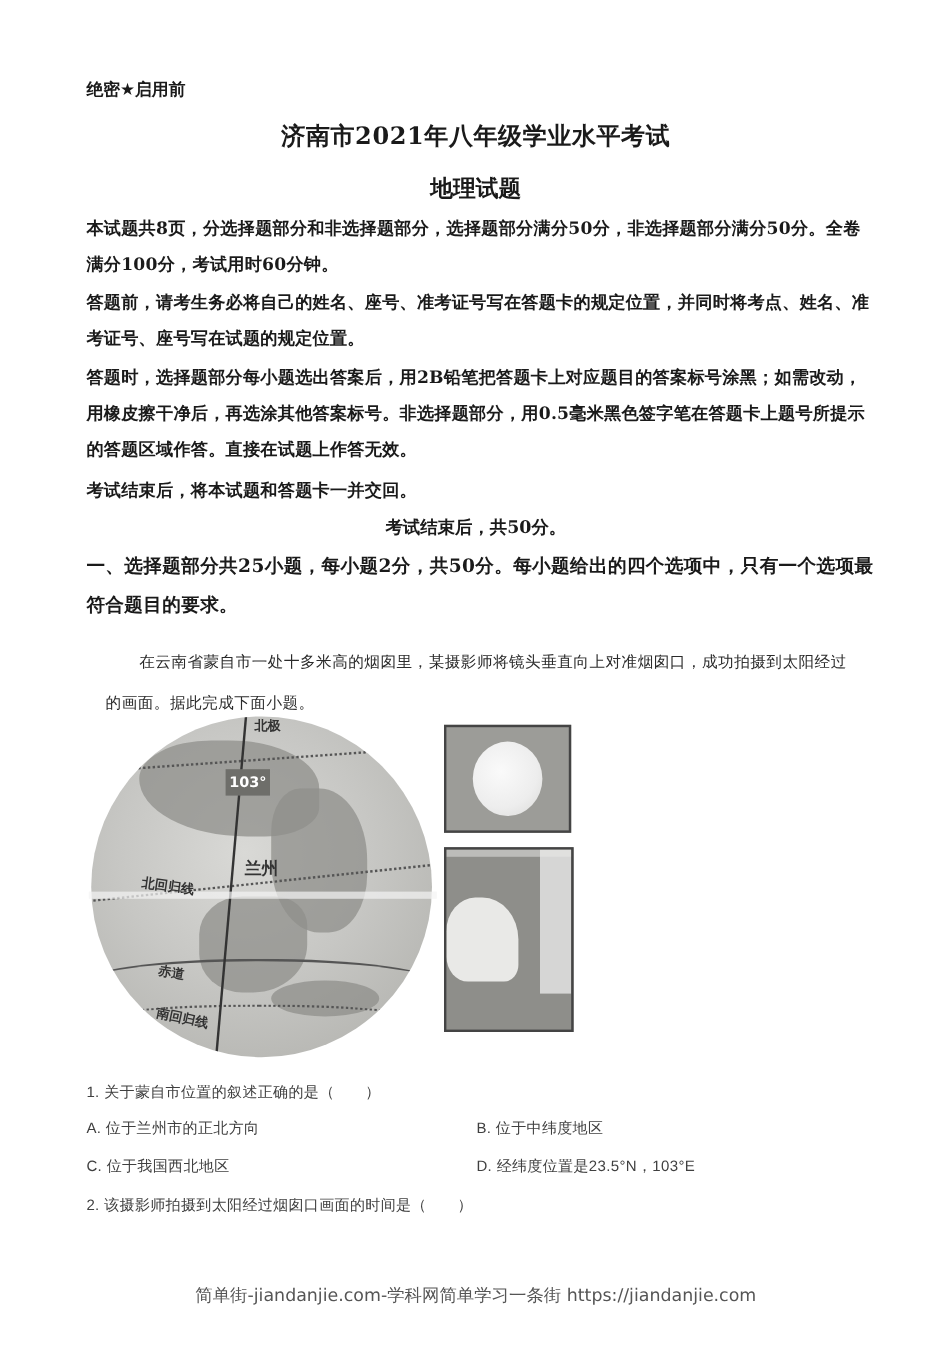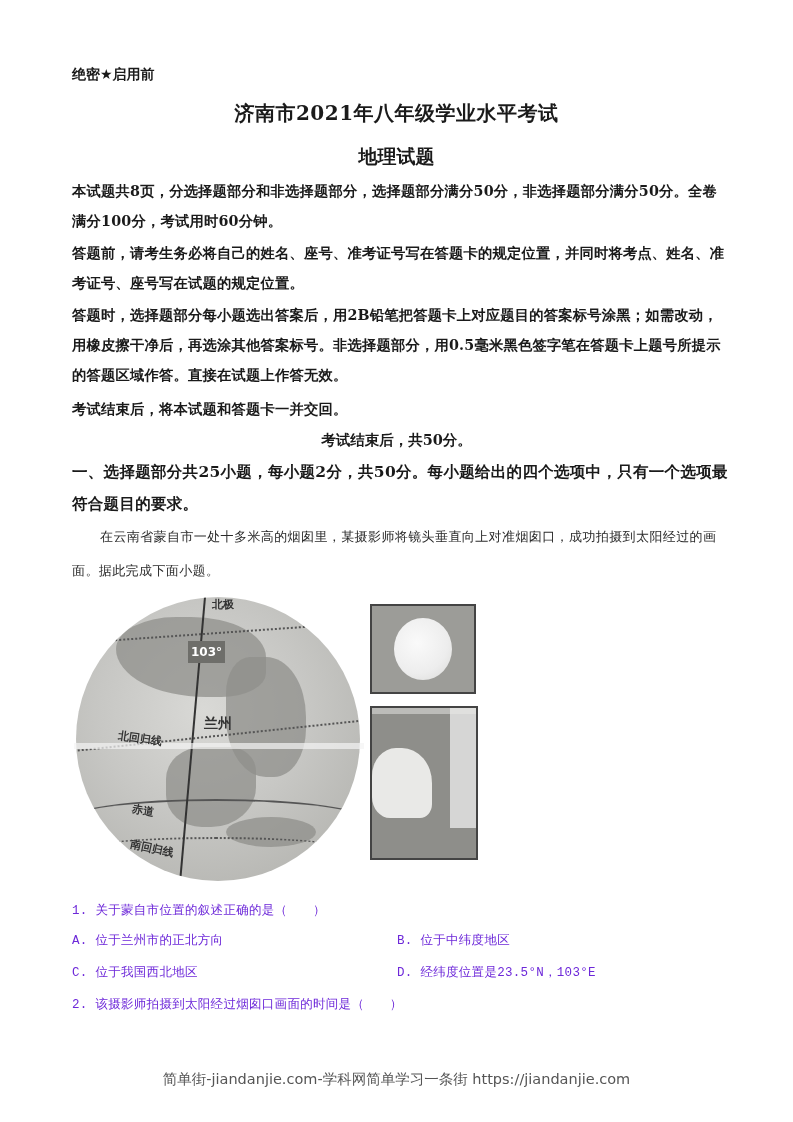--- a/index.html
+++ b/index.html
@@ -15,42 +15,42 @@
   .i1 { top: 176px; }
   .i2 { top: 238px; }
   .i3 { top: 300px; }
   .i4 { top: 394px; }
 
   .section-head { position: absolute; left: 0; width: 793px; top: 426px; text-align: center; font-size: 14.5px; font-weight: bold; font-family: "DejaVu Serif", serif; line-height: 28px; }
   .part-head { position: absolute; left: 72px; width: 660px; top: 456px; font-size: 15.5px; font-weight: bold; font-family: "DejaVu Serif", serif; line-height: 32px; letter-spacing: 0.3px; }
   .part-head p { margin: 0; }
 
   .stem { position: absolute; left: 72px; width: 660px; top: 520px; font-size: 13px; font-family: "DejaVu Serif", serif; line-height: 34px; letter-spacing: 0.4px; color: #2a2a2a; }
-  .stem p { margin: 0; }
+  .stem p { margin: 16px; }
   .indent { text-indent: 28px; }
 
   .globe-wrap { position: absolute; left: 74px; top: 597px; width: 290px; height: 285px; }
   .globe { position: absolute; left: 2px; top: 0; width: 284px; height: 284px; border-radius: 50%;
     background: radial-gradient(circle at 45% 40%, #d9d9d6 0%, #c7c7c4 45%, #b7b7b3 80%, #a9a9a5 100%);
     overflow: hidden; }
   .land { position: absolute; background: #8f8f8b; opacity: 0.75; }
   .band { position: absolute; left: 0; width: 290px; height: 6px; top: 146px; background: #f3f3f3; opacity: 0.7; }
   .lat { position: absolute; border-top: 2px dotted #555; }
   .equator { position: absolute; border-top: 2px solid #555; }
   .meridian { position: absolute; left: 128px; top: 0; width: 2px; height: 290px; background: #333; transform: rotate(5deg); transform-origin: top; }
   .glabel { position: absolute; font-family: "DejaVu Sans", sans-serif; font-size: 11px; color: #333; font-weight: bold; }
   .glabel.deg { background: #6e6e6a; color: #fff; padding: 4px 3px; font-size: 12px; }
 
   .photo { position: absolute; border: 2px solid #444; background: #9c9c98; overflow: hidden; }
   .photo-top { left: 370px; top: 604px; width: 102px; height: 86px; }
   .sun { position: absolute; left: 22px; top: 12px; width: 58px; height: 62px; border-radius: 50%; background: radial-gradient(circle at 40% 40%, #fafafa 0%, #ededed 60%, #d8d8d6 100%); }
   .photo-bottom { left: 370px; top: 706px; width: 104px; height: 150px; background: #8e8e8a; }
   .blob { position: absolute; background: #e9e9e7; }
 
-  .q { position: absolute; font-family: Liberation Mono, monospace; font-size: 12.5px; color: #6d28d9; letter-spacing: 0.3px; }
+  .q { position: absolute; font-family: Liberation Sans, sans-serif; font-size: 12.5px; color: #404040; letter-spacing: 0.3px; }
   .q1 { left: 72px; top: 902px; }
   .optA { left: 72px; top: 932px; }
   .optB { left: 397px; top: 932px; }
   .optC { left: 72px; top: 964px; }
   .optD { left: 397px; top: 964px; }
   .q2 { left: 72px; top: 996px; }
 
   .footer { position: absolute; left: 0; width: 793px; top: 1070px; text-align: center; font-family: "DejaVu Sans", sans-serif; font-size: 14.5px; color: #555; }
 </style>
 </head>

